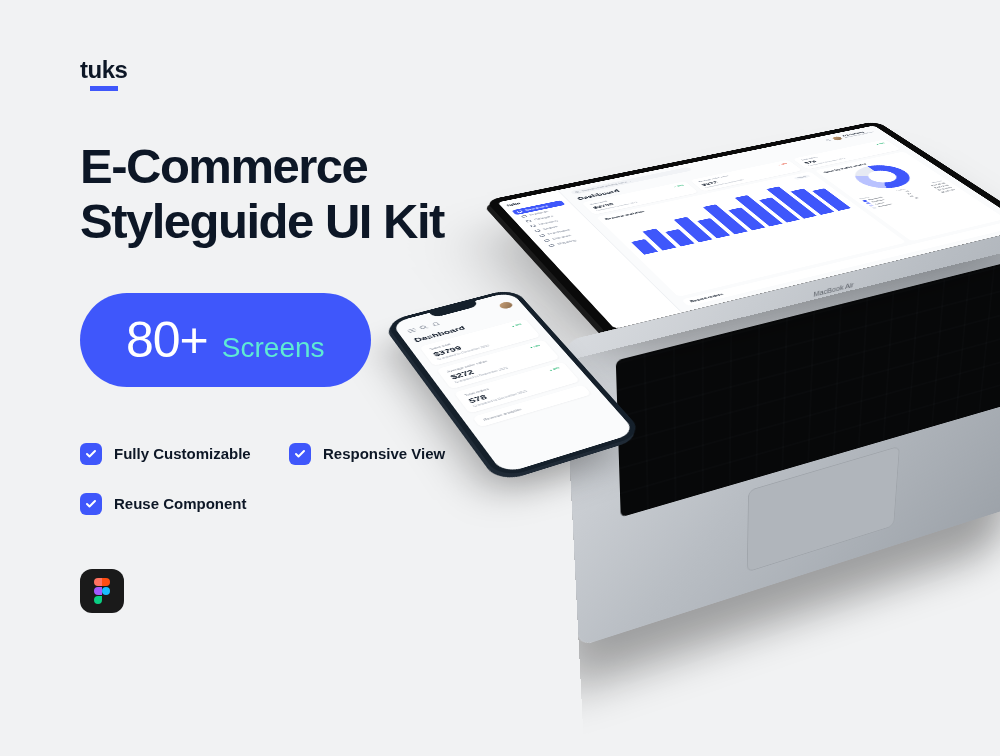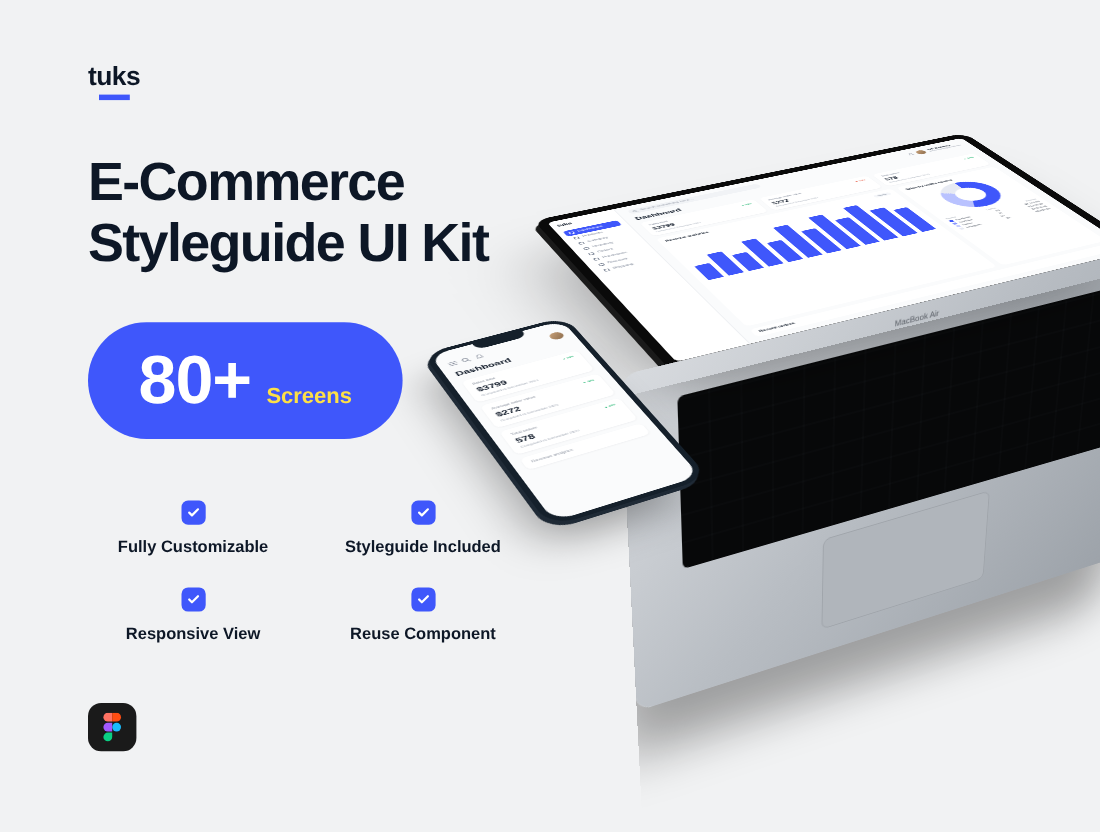--- a/index.html
+++ b/index.html
@@ -62,43 +62,42 @@
   display: inline-flex;
   align-items: baseline;
   gap: 14px;
   background: #3f57fb;
   color: #fff;
   border-radius: 56px;
   padding: 22px 46px;
   margin-bottom: 56px;
 }
 .pill-big {
-  font-size: 62px;
-  font-weight: 700;
+  font-size: 50px;
+  font-weight: 400;
   letter-spacing: -1px;
   line-height: 1;
 }
 .pill-sub {
-  font-size: 20px;
-  font-weight: 700;
-  color: #fde047;
+  font-size: 28px;
+  font-weight: 400;
+  color: #5eead4;
 }
 
 .features {
   display: grid;
   grid-template-columns: 1fr 1fr;
   gap: 28px 18px;
   width: 400px;
   margin-bottom: 54px;
 }
 .feature {
   display: flex;
   align-items: center;
   gap: 12px;
-  flex-direction: column;
 }
 .check {
   width: 22px;
   height: 22px;
   border-radius: 6px;
   background: #3f57fb;
   display: flex;
   align-items: center;
   justify-content: center;
   flex: 0 0 22px;
@@ -512,28 +511,20 @@
     </div>
 
     <div class="features">
       <div class="feature">
         <span class="check">
           <svg viewBox="0 0 12 12">
               <path d="M2 6l2.5 2.5L10 3" fill="none" stroke="#fff" stroke-width="2" stroke-linecap="round" stroke-linejoin="round"></path>
             </svg>
         </span>
         <span class="feature-text">Fully Customizable</span>
-      </div>
-      <div class="feature">
-        <span class="check">
-          <svg viewBox="0 0 12 12">
-              <path d="M2 6l2.5 2.5L10 3" fill="none" stroke="#fff" stroke-width="2" stroke-linecap="round" stroke-linejoin="round"></path>
-            </svg>
-        </span>
-        <span class="feature-text">Styleguide Included</span>
       </div>
       <div class="feature">
         <span class="check">
           <svg viewBox="0 0 12 12">
               <path d="M2 6l2.5 2.5L10 3" fill="none" stroke="#fff" stroke-width="2" stroke-linecap="round" stroke-linejoin="round"></path>
             </svg>
         </span>
         <span class="feature-text">Responsive View</span>
       </div>
       <div class="feature">

